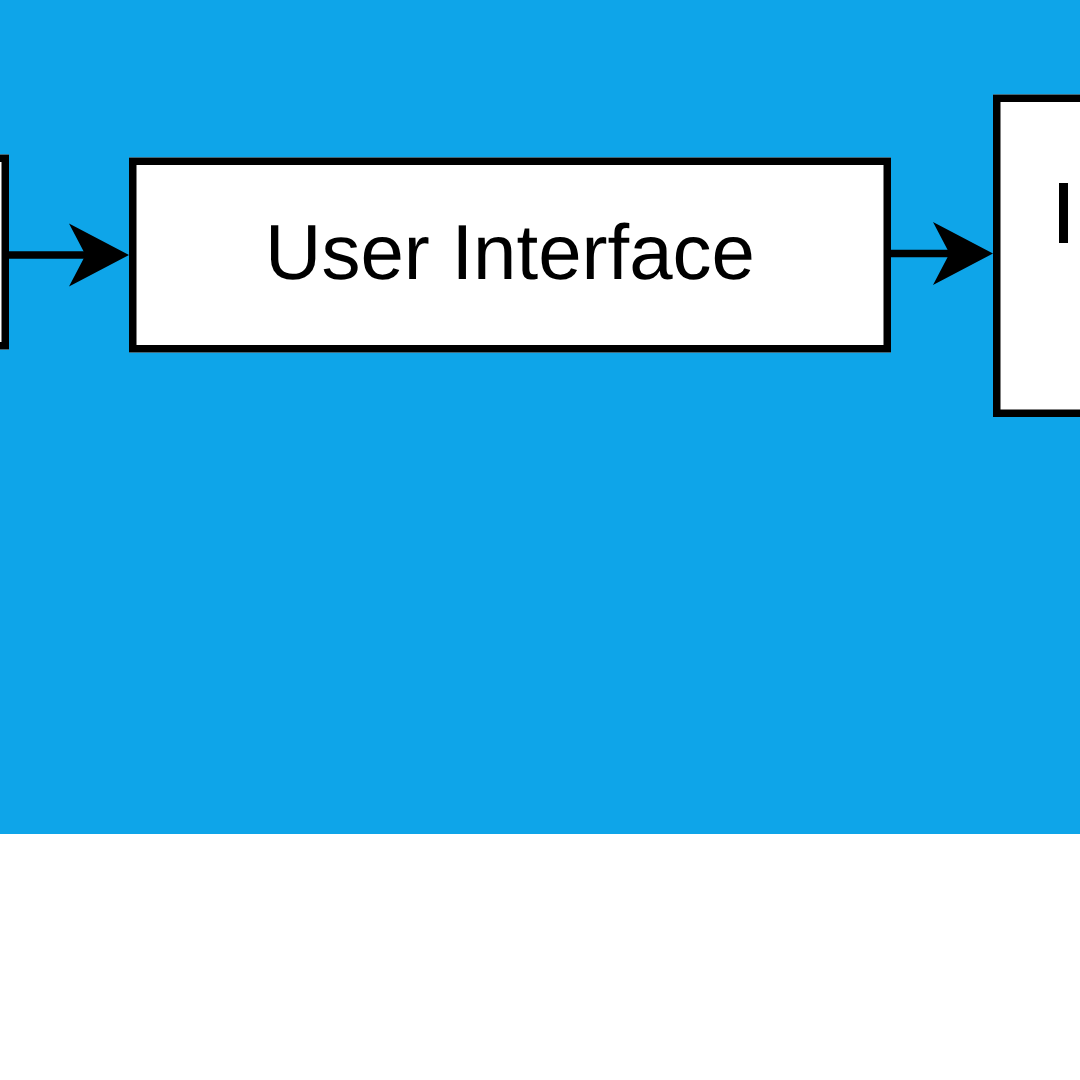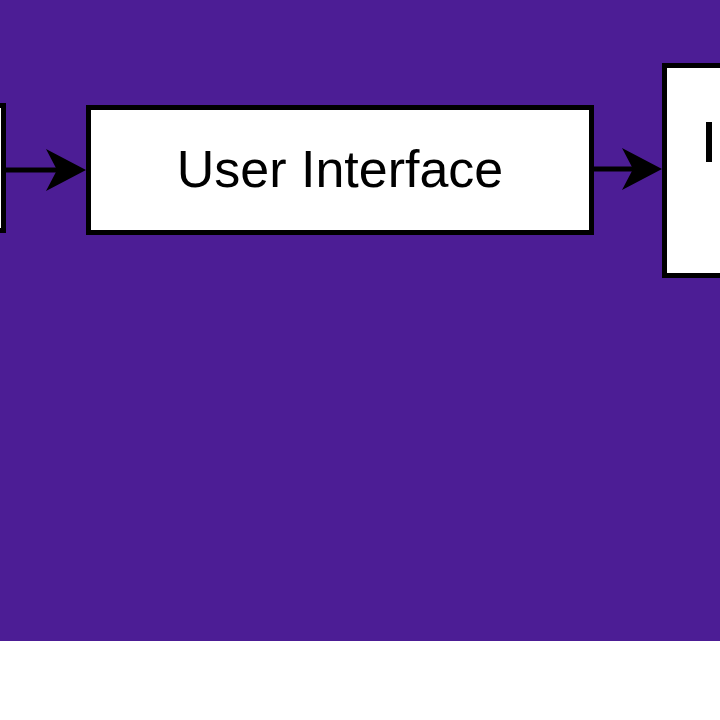--- a/index.html
+++ b/index.html
@@ -3,22 +3,22 @@
 <meta charset="utf-8">
 <style>
   html, body {
     margin: 0;
     padding: 0;
     background: #ffffff;
   }
   .canvas {
     position: relative;
     width: 720px;
-    height: 641px;
-    background: #4c1d95;
+    height: 556px;
+    background: #0ea5e9;
     overflow: hidden;
     font-family: "Liberation Sans", sans-serif;
   }
   .node {
     position: absolute;
     box-sizing: border-box;
     background: #ffffff;
     border: 5px solid #000000;
     display: flex;
     align-items: center;

